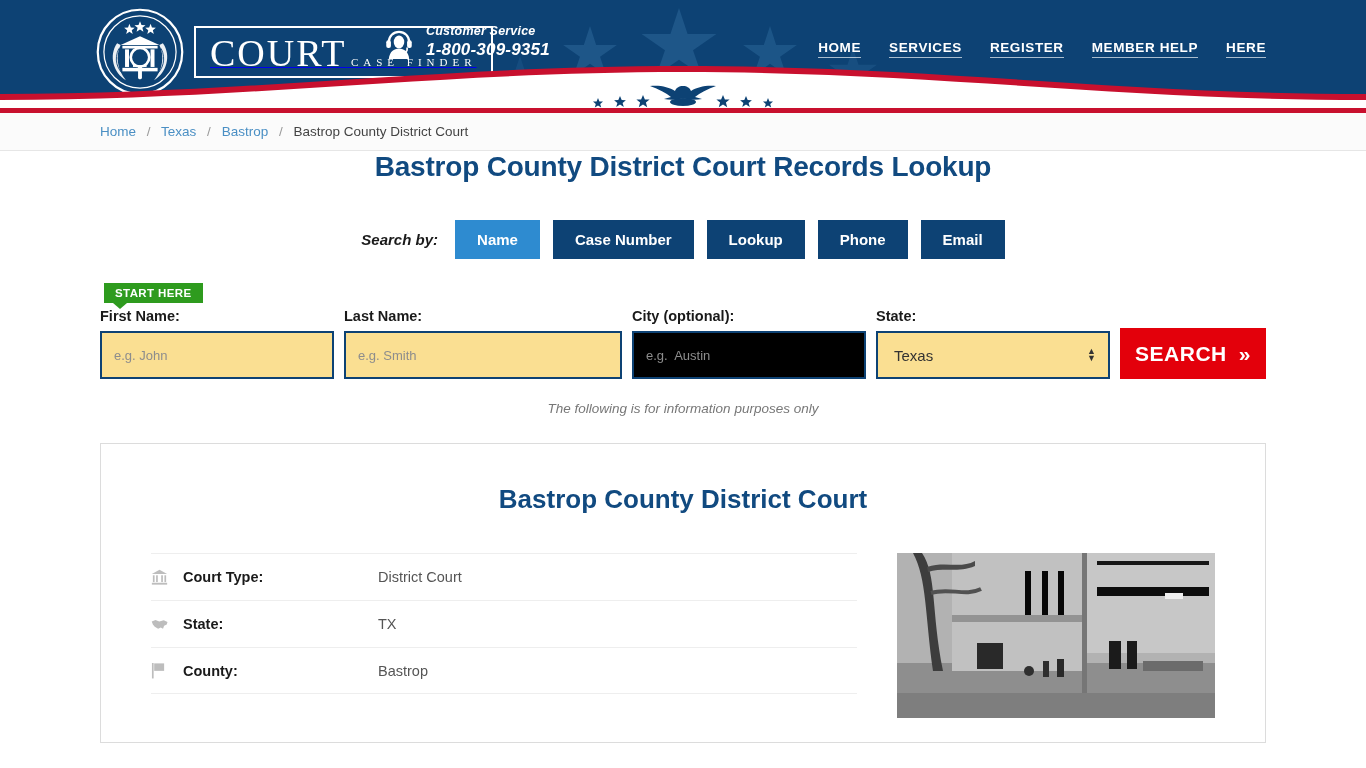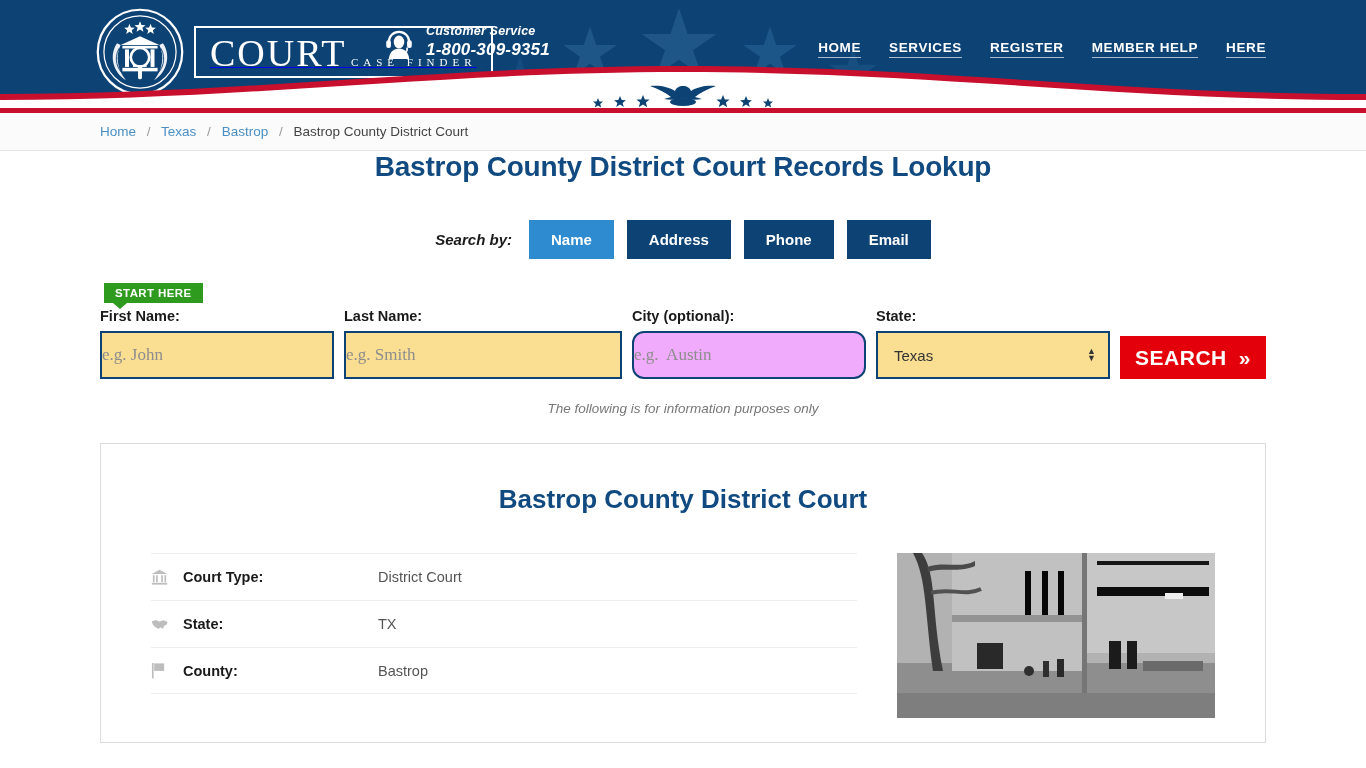--- a/index.html
+++ b/index.html
@@ -130,41 +130,41 @@
   .form-row {
     display: flex; align-items: flex-end; gap: 10px; margin-top: 5px;
   }
   .field { display: flex; flex-direction: column; }
   .field-label {
     font-size: 14.5px; font-weight: bold; color: #1a1a1a;
     margin-bottom: 7px;
   }
   .inp {
     height: 48px; border: 2px solid #0d4274; background: #fadf92;
-    font-size: 17px; color: #6b6b6b; padding: 0 0;
-    font-family: Liberation Serif, serif; outline: none;
+    font-size: 13px; color: #6b6b6b; padding: 0 12px;
+    font-family: Liberation Sans, sans-serif; outline: none;
   }
   .inp::placeholder { color: #8d8d8d; }
-  .inp.white { background: #f0abfc; border-radius: 12px; }
+  .inp.white { background: #000000; }
   .f-first { width: 234px; }
   .f-last  { width: 278px; }
   .f-city  { width: 234px; }
   .sel-wrap { position: relative; width: 234px; }
   .sel {
     width: 234px; height: 48px; border: 2px solid #0d4274; background: #fadf92;
     font-size: 15px; color: #333; padding: 0 16px;
     font-family: "Liberation Sans", sans-serif;
     -webkit-appearance: none; appearance: none; outline: none;
   }
   .sel-arrows {
     position: absolute; right: 14px; top: 50%; transform: translateY(-50%);
     pointer-events: none; color: #333; font-size: 9px; line-height: 7px;
   }
   .search-btn {
-    width: 190px; height: 43px; background: #e3000b; border: none;
+    width: 190px; height: 51px; background: #e3000b; border: none;
     color: #ffffff; font-size: 21px; font-weight: bold; letter-spacing: .5px;
     cursor: pointer; display: flex; align-items: center; justify-content: center;
     gap: 12px; font-family: "Liberation Sans", sans-serif;
   }
 
   .note {
     text-align: center; font-size: 13.5px; font-style: italic;
     color: #777; margin-top: 22px;
   }
 
@@ -289,21 +289,22 @@
   </div>
 </div>
 
 <div class="main">
 
   <h1 class="page-title">Bastrop County District Court Records Lookup</h1>
 
   <div class="searchby-row">
     <span class="searchby-label">Search by:</span>
     <button class="tab active">Name</button>
-    <button class="tab">Address</button>
+    <button class="tab">Case Number</button>
+    <button class="tab">Lookup</button>
     <button class="tab">Phone</button>
     <button class="tab">Email</button>
   </div>
 
   <div class="badge-row">
     <span class="start-badge">START HERE</span>
   </div>
 
   <form class="form-row">
     <div class="field">

